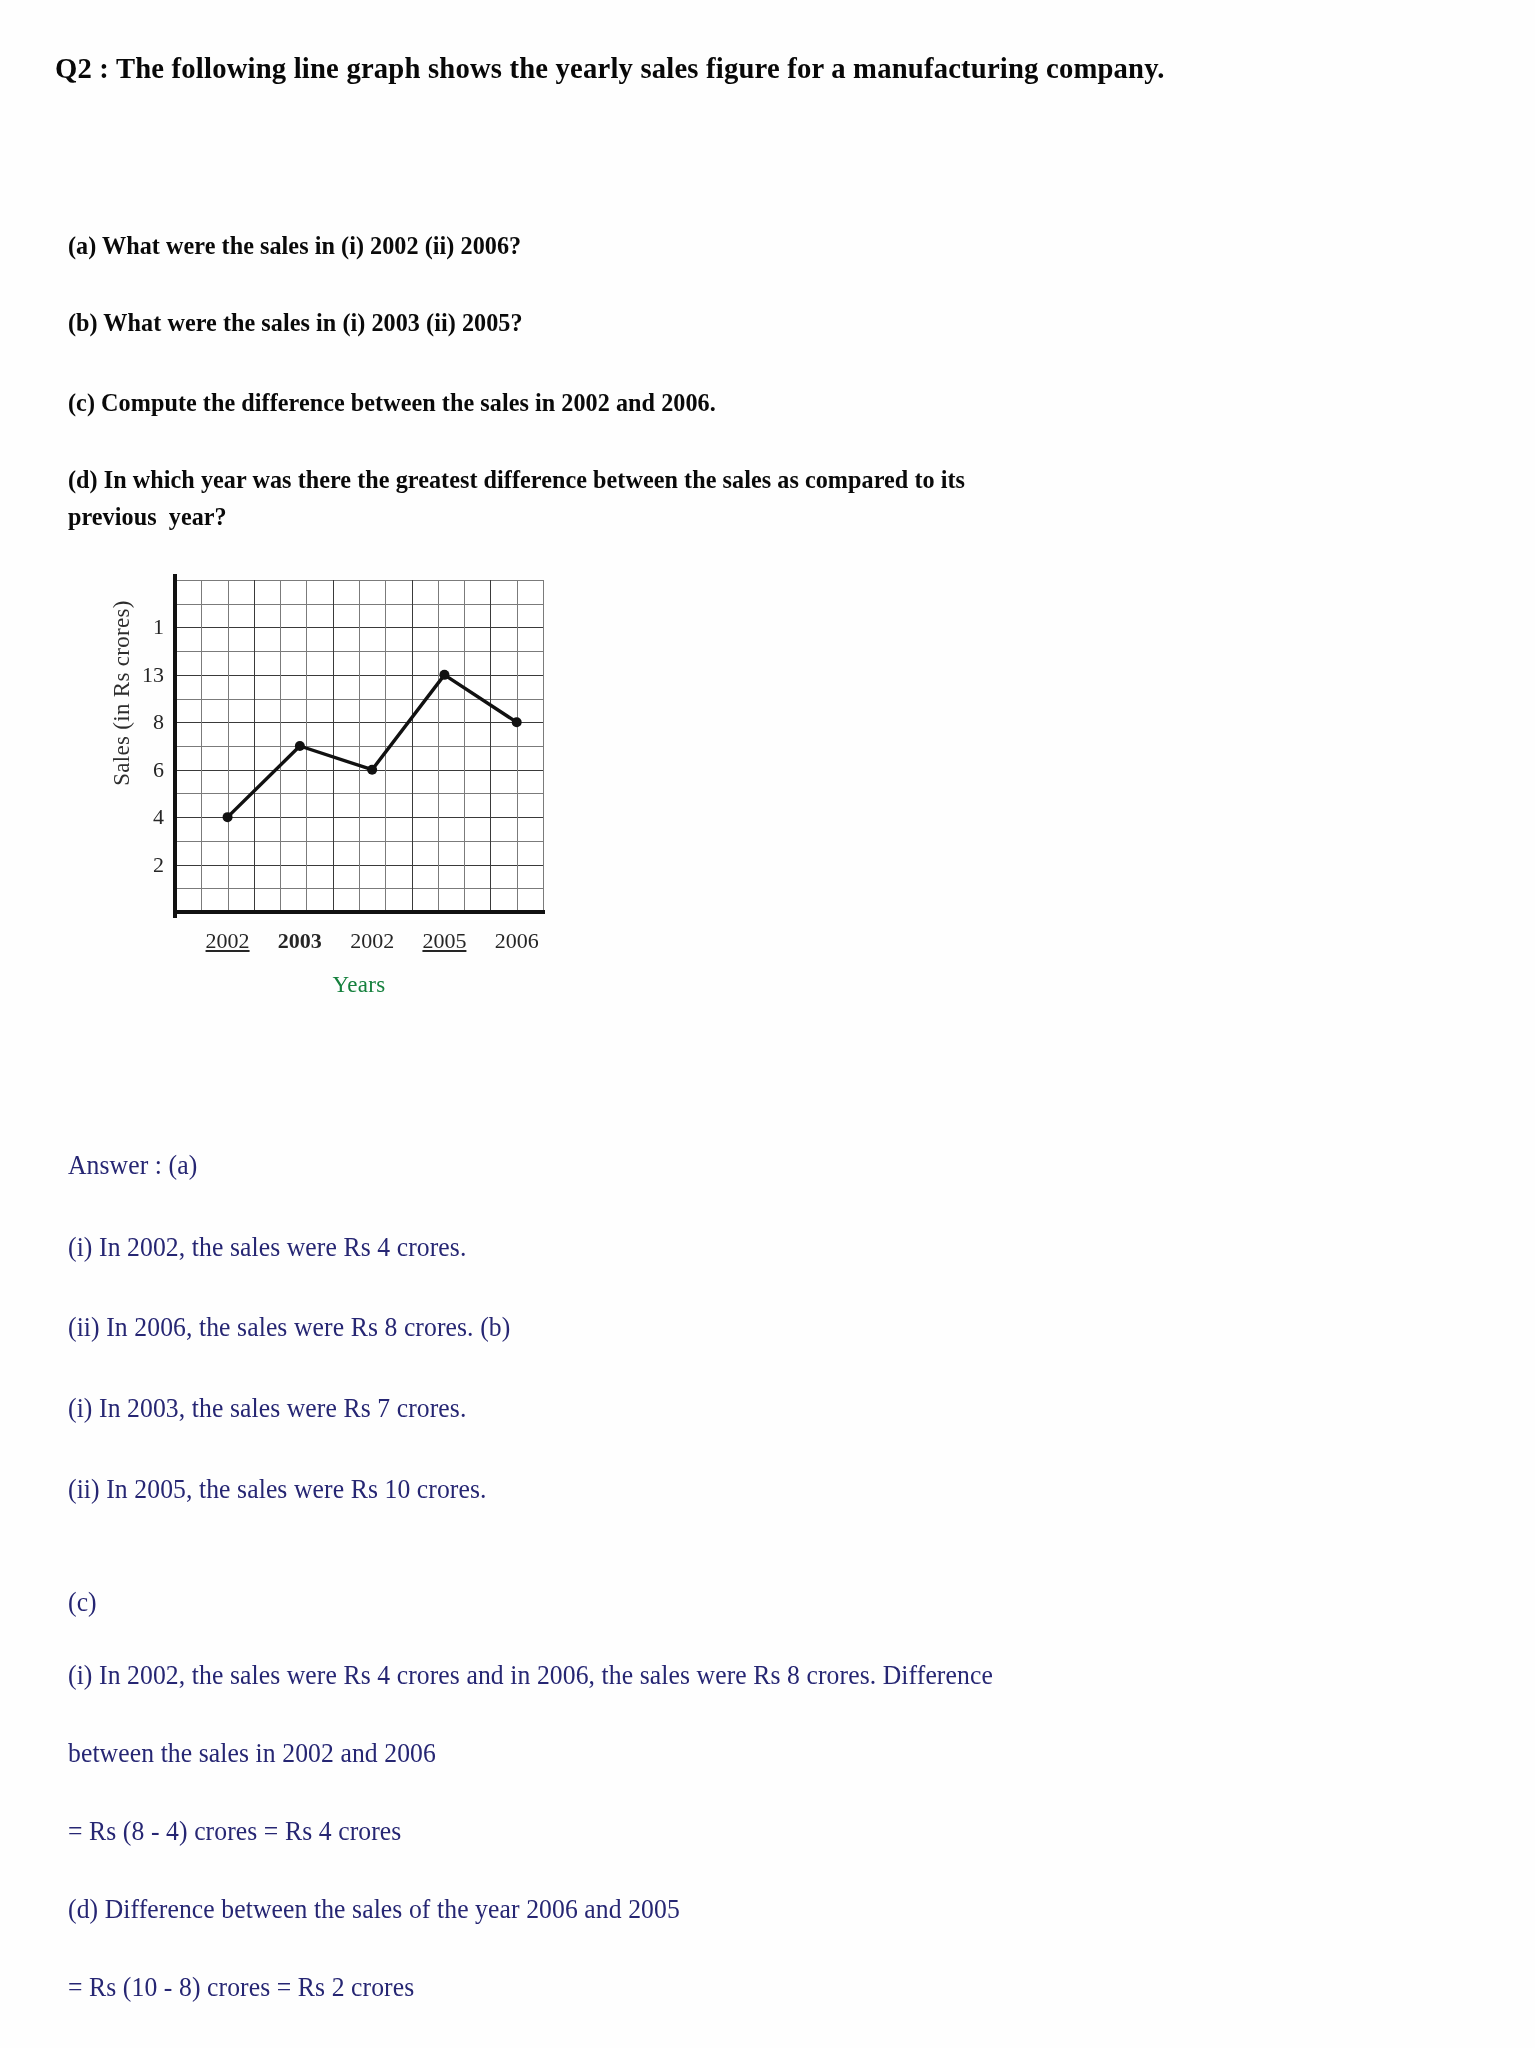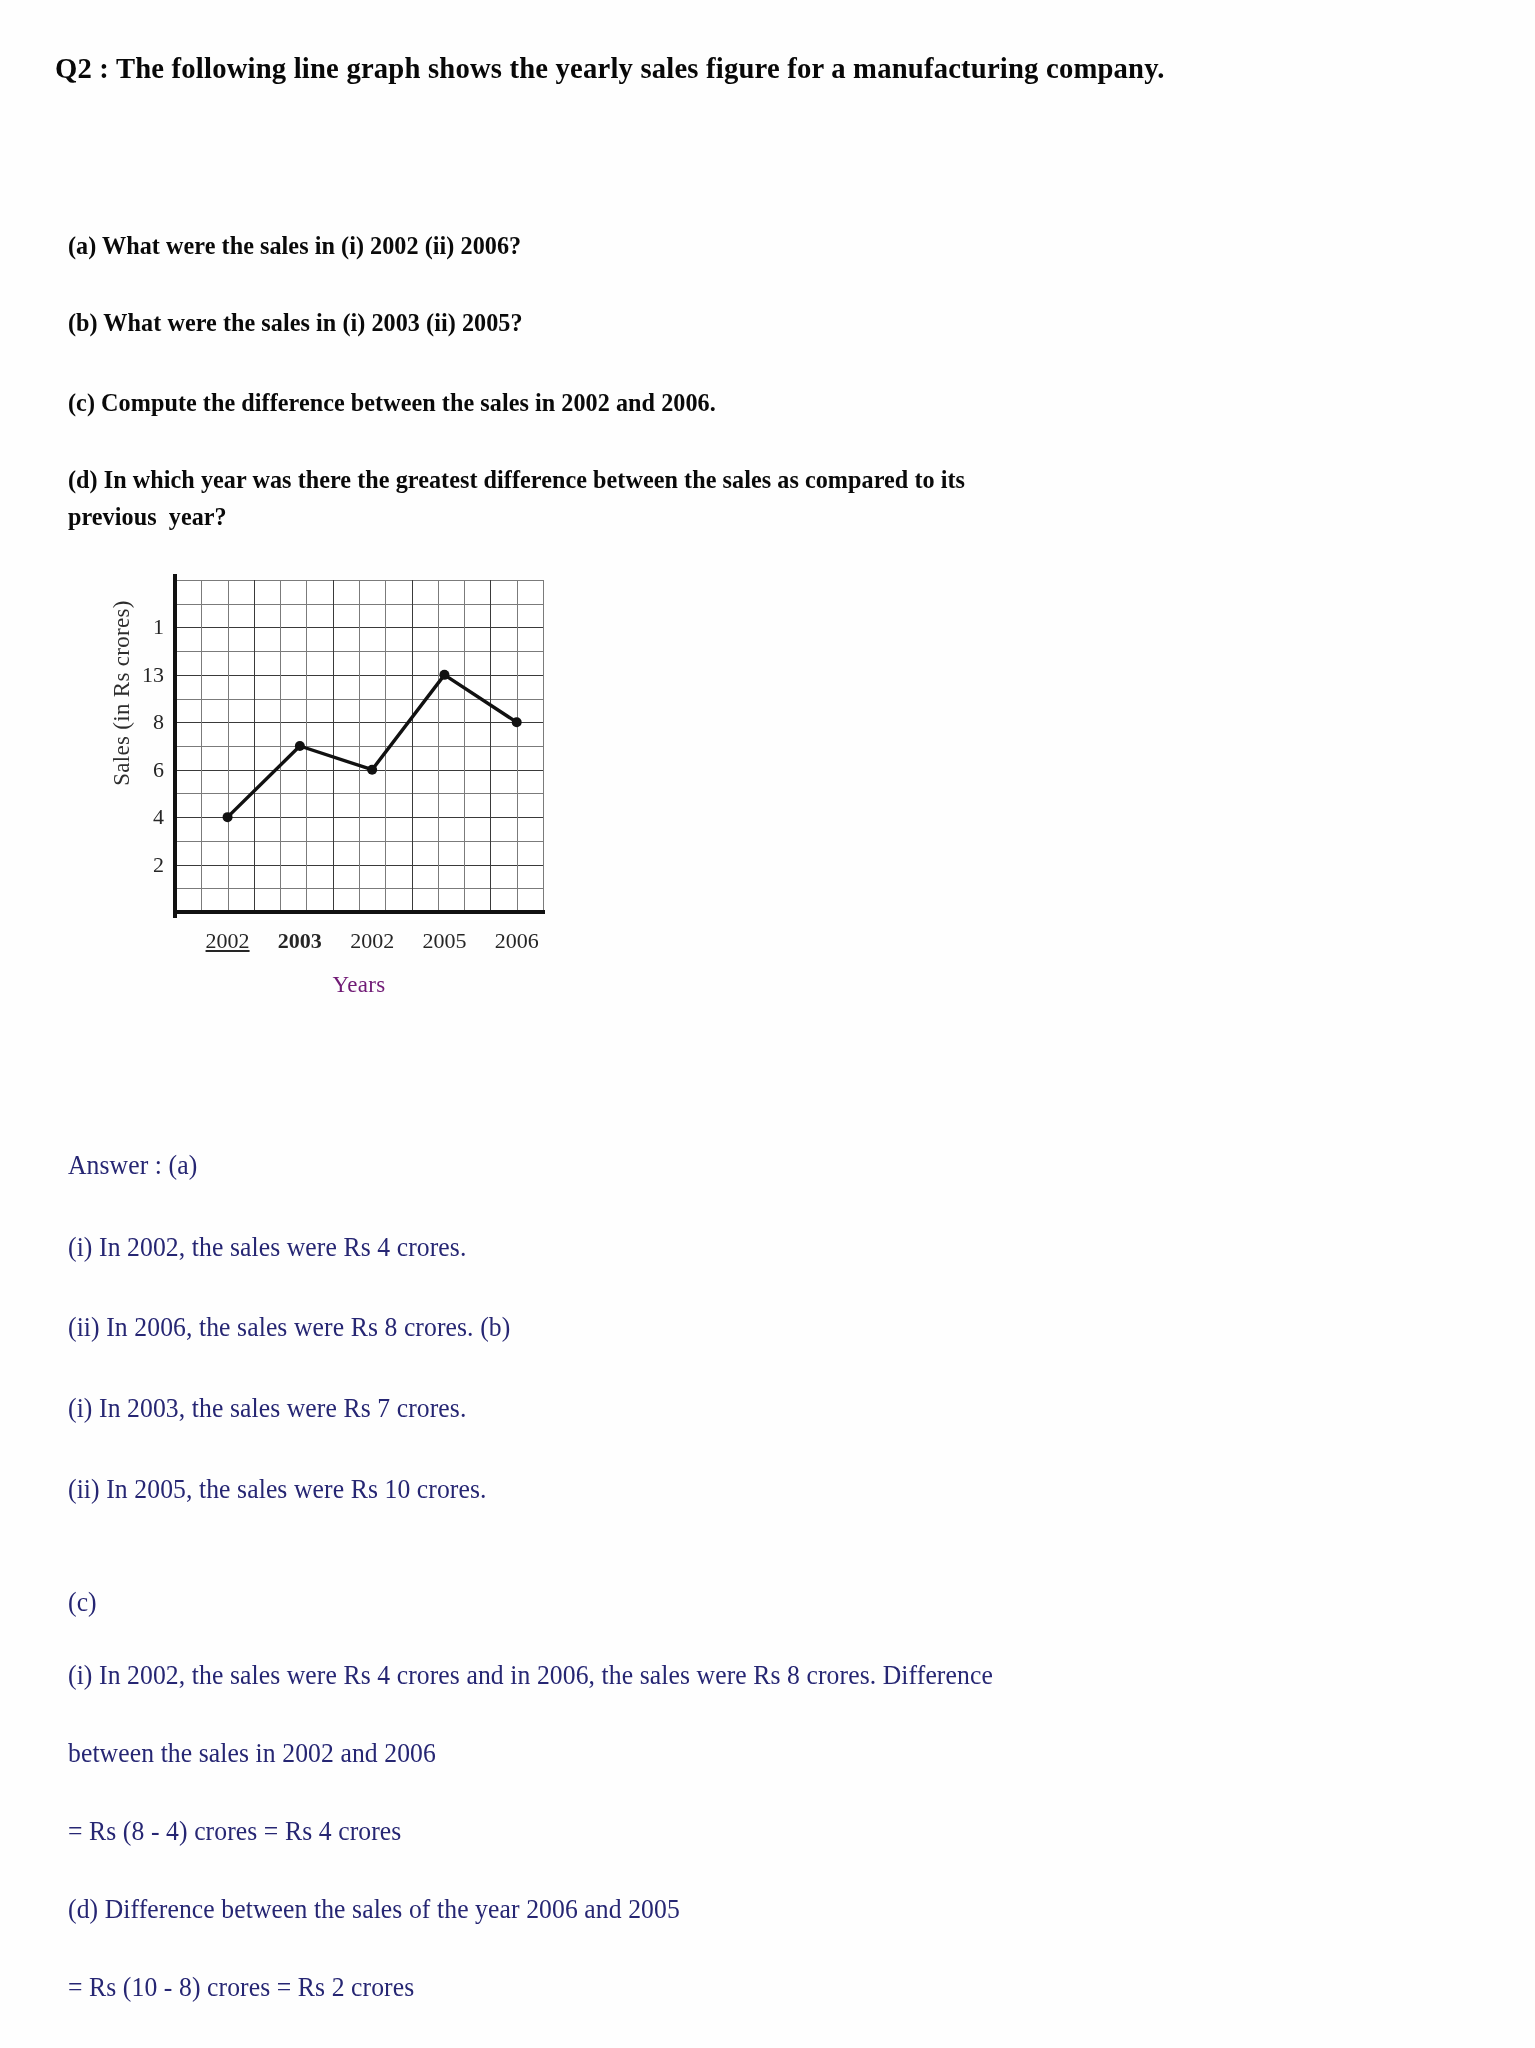--- a/index.html
+++ b/index.html
@@ -131,21 +131,21 @@
     white-space: nowrap;
     font-family: "Liberation Serif", "DejaVu Serif", serif;
   }
   .x-axis-title {
     position: absolute;
     left: 115px;
     top: 392px;
     width: 368px;
     text-align: center;
     font-size: 23px;
-    color: #701a75;
+    color: #15803d;
     letter-spacing: 0.3px;
   }
   .series-svg {
     position: absolute;
     left: 0; top: 0;
     width: 100%; height: 100%;
     overflow: visible;
   }
 
   
@@ -240,21 +240,21 @@
           <div class="ytick">13</div>
         </div>
         <div class="ytick-holder" style="left: 113px; top: 47.4286px;">
           <div class="ytick">1</div>
         </div>
       </div>
     <div id="xtick-layer">
         <div class="xtick" style="left: 167.571px; text-decoration: underline;">2002</div>
         <div class="xtick" style="left: 239.857px; font-weight: bold;">2003</div>
         <div class="xtick" style="left: 312.143px;">2002</div>
-        <div class="xtick" style="left: 384.429px;">2005</div>
+        <div class="xtick" style="left: 384.429px; text-decoration: underline;">2005</div>
         <div class="xtick" style="left: 456.714px;">2006</div>
       </div>
 
     <div class="x-axis-title">Years</div>
   </div>
 
   <div class="ans-line" style="top:1150px">Answer :  (a)</div>
   <div class="ans-line" style="top:1232px">(i) In 2002, the sales were Rs 4 crores.</div>
   <div class="ans-line" style="top:1312px">(ii) In 2006, the sales were Rs 8 crores.  (b)</div>
   <div class="ans-line" style="top:1393px">(i) In 2003, the sales were Rs 7 crores.</div>

